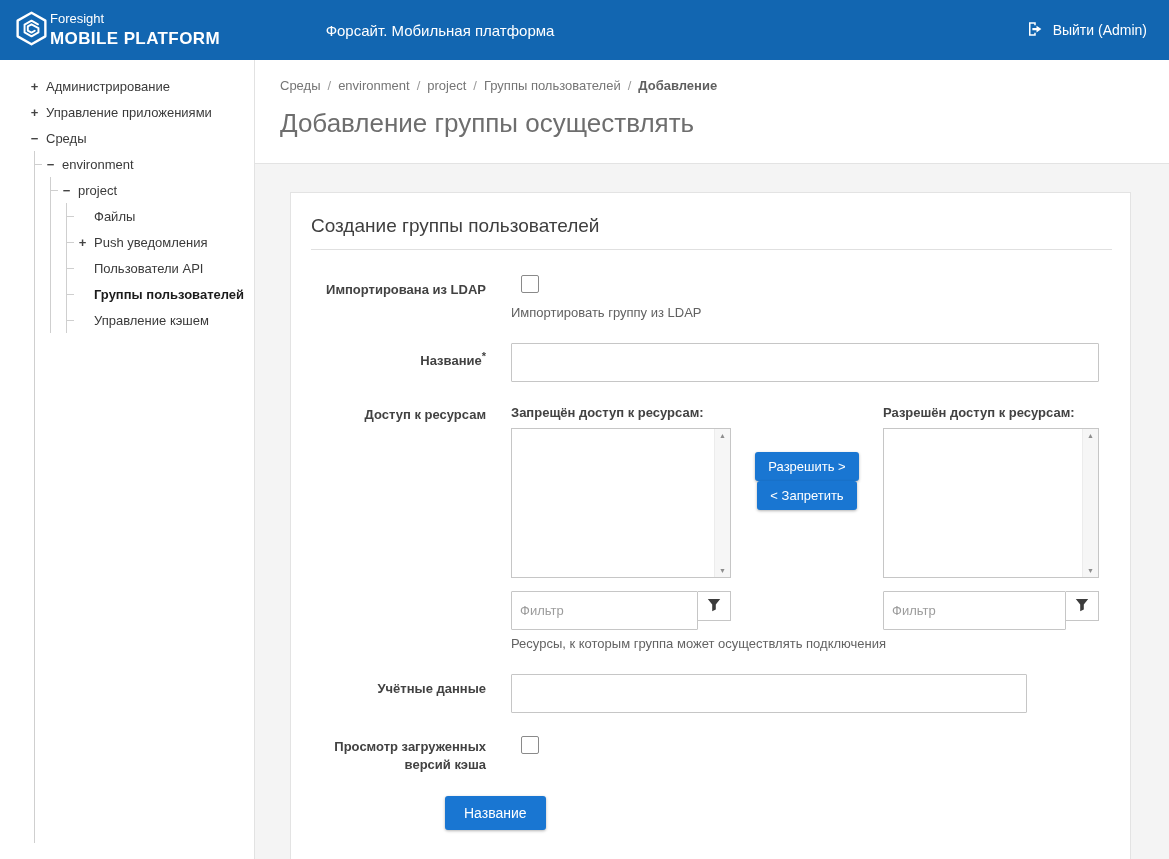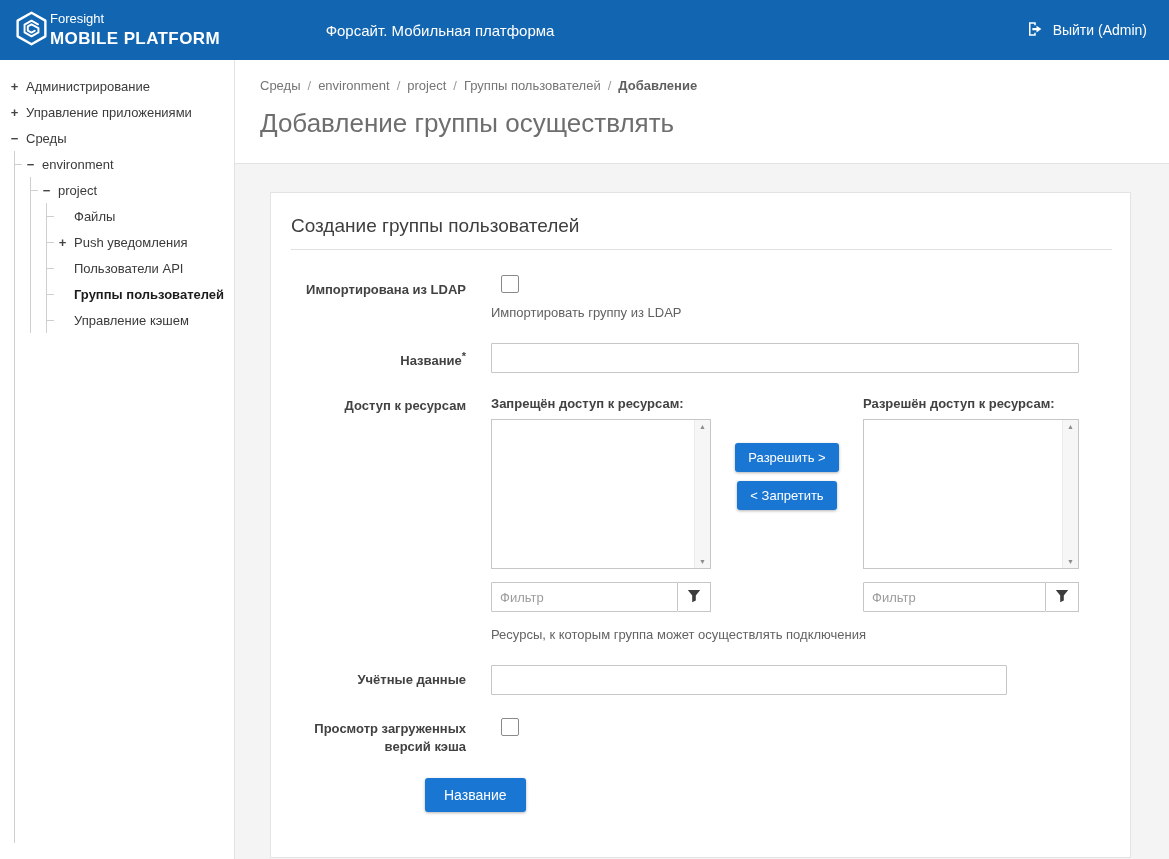--- a/index.html
+++ b/index.html
@@ -10,21 +10,21 @@
   
   .topbar { height:60px; background:#1266b1; color:#fff; display:flex; align-items:center; flex:none; position:relative; }
   .brand { width:235px; flex:none; display:flex; align-items:center; padding-left:13px; }
   .brand-text { display:flex; flex-direction:column; line-height:1.25; }
   .brand-line1 { font-size:13px; font-weight:400; }
   .brand-line2 { font-size:17px; font-weight:700; letter-spacing:.4px; }
   .app-title { position:absolute; left:440px; top:50%; transform:translate(-50%,-50%); font-size:15px; white-space:nowrap; }
   .logout { margin-left:auto; margin-right:22px; display:flex; align-items:center; gap:9px; font-size:14px; cursor:pointer; }
 
   
-  .main { flex:1; display:flex; min-height:0; }
+  .main { flex:1; display:flex; min-height:0;padding-left:20px; }
   .sidebar { width:235px; flex:none; background:#fff; border-right:1px solid #e2e2e2; overflow:hidden; }
   .content { flex:1; background:#f4f4f4; display:flex; flex-direction:column; min-width:0; }
 
   
   .tree { padding:13px 0 0 8px; color:#3a3a3a; }
   .trow { display:flex; align-items:center; height:26px; cursor:pointer; white-space:nowrap; }
   .ticon { width:13px; flex:none; font-weight:700; font-size:13px; color:#444; text-align:center; margin-right:5px; }
   .ticon.plus::before { content:"+"; }
   .ticon.minus::before { content:"\2212"; }
   .tspacer { width:18px; flex:none; }
@@ -45,33 +45,33 @@
   
   .content-body { flex:1; padding:28px 38px 30px 35px; overflow:hidden; }
   .card { background:#fff; border:1px solid #e3e3e3; min-height:627px; padding:22px 18px 45px 20px; }
   .card-title { font-size:19px; font-weight:400; color:#3f3f3f; padding-bottom:12px; border-bottom:1px solid #e0e0e0; margin-bottom:25px; }
 
   .form-row { display:flex; margin-bottom:23px; }
   .flabel { width:175px; flex:none; text-align:right; font-weight:700; font-size:13px; color:#424242; padding-top:6px; line-height:1.35; }
   .flabel sup { font-size:11px; }
   .fctrl { margin-left:25px; width:588px; }
 
-  input[type=text] { border:1px solid #c6c6c6; height:30px; padding:0 8px; font-size:13px; color:#333; font-family:inherit; border-radius:1px; outline:none; background:#fff; }
+  input[type=text] { border:1px solid #c6c6c6; height:39px; padding:0 8px; font-size:13px; color:#333; font-family:inherit; border-radius:1px; outline:none; background:#fff; }
   input[type=text]::placeholder { color:#9c9c9c; }
   .input-full { width:588px; }
   .input-cred { width:516px; }
 
   .cbx { width:18px; height:18px; border:1px solid #8a8a8a; border-radius:2px; background:#fff; display:inline-block; margin-left:10px; cursor:pointer; }
   .cbx-help { margin-top:9px; color:#616161; }
 
   
   .res-cols { display:flex; }
   .res-col { width:220px; flex:none; }
   .res-col.right { width:216px; }
-  .res-mid { width:152px; flex:none; display:flex; flex-direction:column; align-items:center; padding-top:47px; gap:9px; }
+  .res-mid { width:152px; flex:none; display:flex; flex-direction:column; align-items:center; padding-top:47px; }
   .res-title { font-weight:700; color:#424242; margin-bottom:8px; white-space:nowrap; }
   .listbox { height:150px; border:1px solid #c6c6c6; position:relative; background:#fff; cursor:default; }
   .lb-scroll { position:absolute; right:0; top:0; bottom:0; width:16px; background:#f6f6f6; border-left:1px solid #ececec; display:flex; flex-direction:column; justify-content:space-between; align-items:center; padding:3px 0; color:#8d8d8d; font-size:7px; }
   .filter-row { display:flex; margin-top:13px; height:30px; }
   .filter-row input { flex:1; min-width:0; }
   .filter-btn { width:33px; flex:none; border:1px solid #c6c6c6; border-left:none; background:#fff; display:flex; align-items:center; justify-content:center; cursor:pointer; }
   .res-help { margin-top:15px; color:#636363; }
 
   .btn-blue { background:#1976d2; color:#fff; border:none; border-radius:3px; font-size:13px; font-family:inherit; padding:7px 13px; cursor:pointer; box-shadow:0 1px 3px rgba(0,0,0,.3); white-space:nowrap; }
   .save-row { margin-top:20px; }

